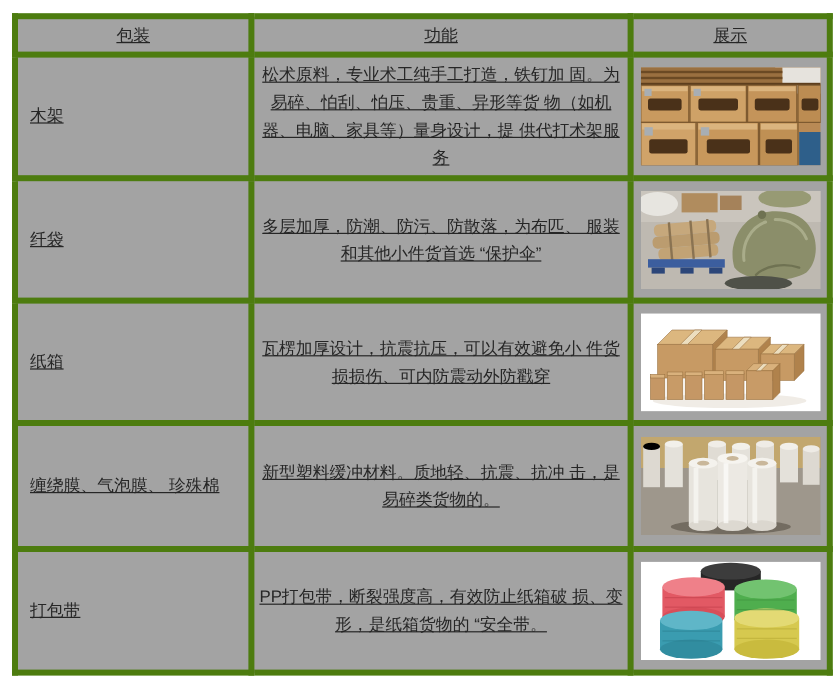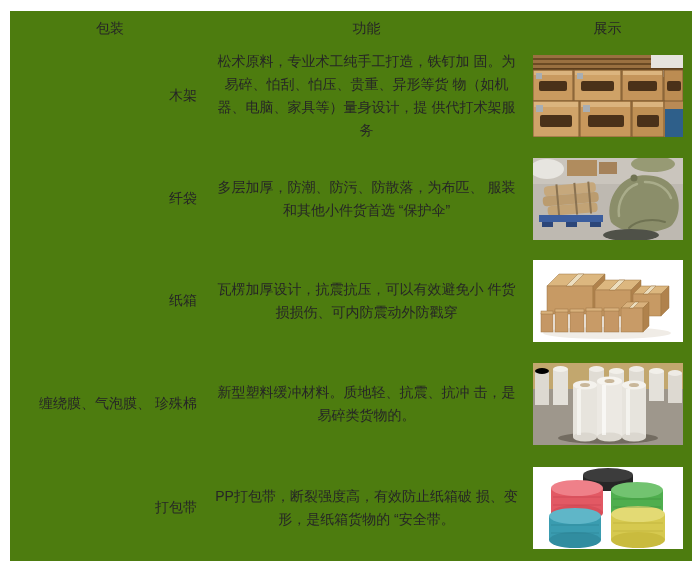--- a/index.html
+++ b/index.html
@@ -12,35 +12,36 @@
     overflow: hidden;
   }
   table.pkg-table {
     position: absolute; left: 10px; top: 11px;
     width: 679px;
     border-collapse: collapse;
     table-layout: fixed;
     font-size: 14px;
   }
   .pkg-table th, .pkg-table td {
-    border: 3px solid #4d7c0f;
+    border: 5px solid #4d7c0f;
     font-weight: normal;
-    background: #4d7c0f;
+    background: #a3a3a3;
+    text-decoration: underline;
   }
   .pkg-table col.c-package { width: 197px; }
   .pkg-table col.c-function { width: 316px; }
   .pkg-table col.c-display { width: 166px; }
   .pkg-table thead th { height: 32px; text-align: center; vertical-align: middle; }
   .pkg-table tbody tr:nth-child(1) td { height: 103px; }
   .pkg-table tbody tr:nth-child(2) td { height: 102px; }
   .pkg-table tbody tr:nth-child(3) td { height: 102px; }
   .pkg-table tbody tr:nth-child(4) td { height: 105px; }
   .pkg-table tbody tr:nth-child(5) td { height: 103px; }
   td.cell-name {
-    text-align: right; vertical-align: middle;
+    text-align: left; vertical-align: middle;
     padding: 0 10px;
   }
   td.cell-func {
     text-align: center; vertical-align: middle;
     padding: 3px 4px;
     line-height: 23px;
   }
   td.cell-photo { text-align: center; vertical-align: middle; padding: 0; }
   .photo {
     width: 150px; height: 82px;

